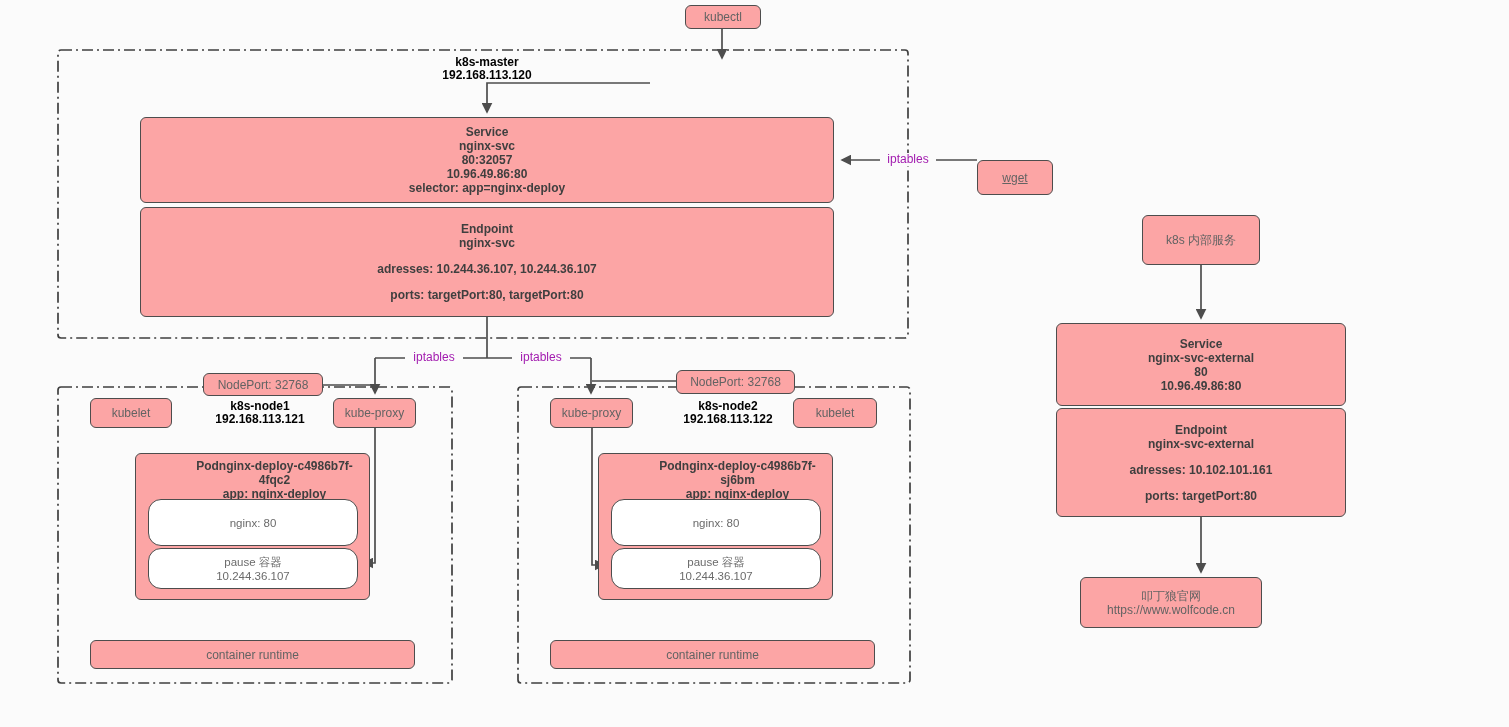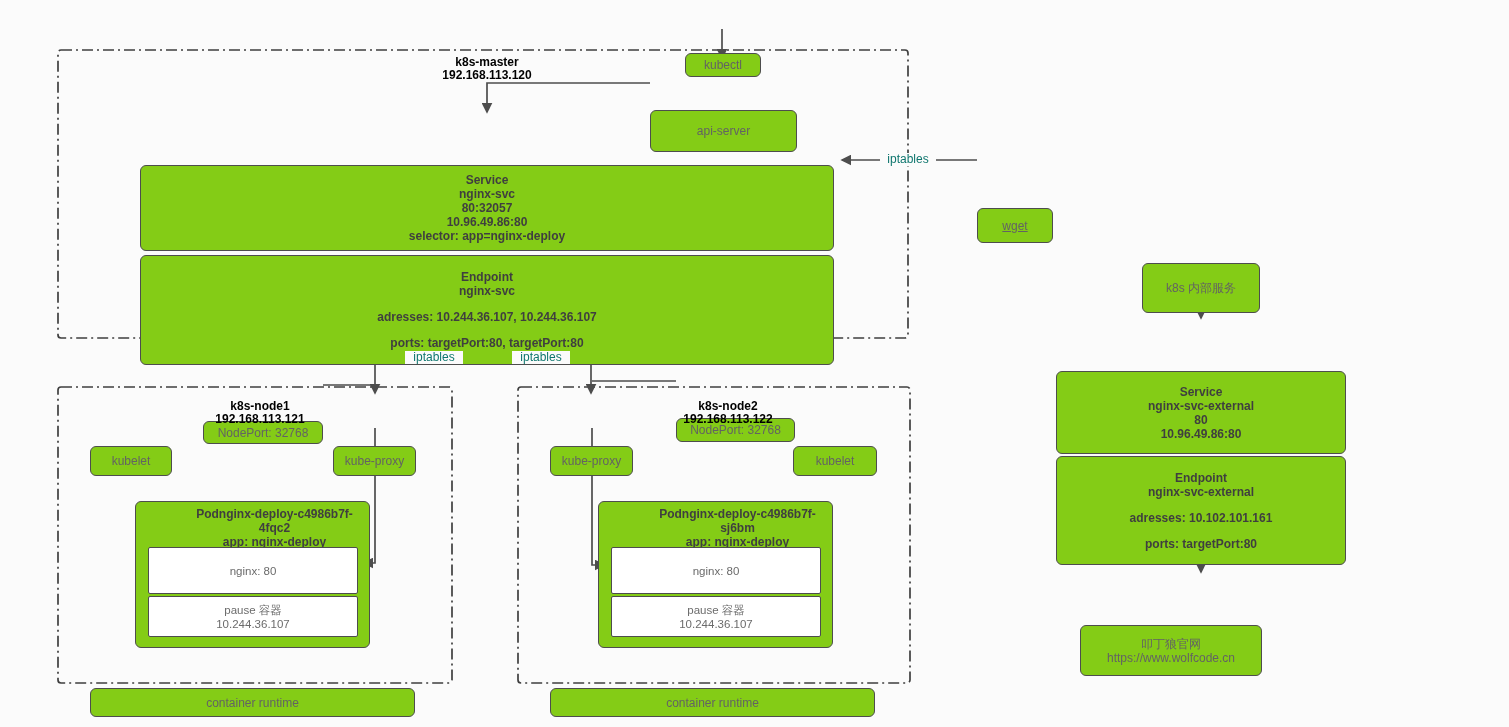--- a/index.html
+++ b/index.html
@@ -5,36 +5,36 @@
   html, body { margin: 0; padding: 0; background: #fbfbfb; }
   .canvas {
     position: relative; width: 1509px; height: 727px; overflow: hidden;
     background: #fbfbfb;
     font-family: "Liberation Sans", "DejaVu Sans", sans-serif;
     color: #5f5f5f;
   }
   svg.wires { position: absolute; left: 0; top: 0; z-index: 1; }
   .box {
     position: absolute; box-sizing: border-box; z-index: 2;
-    border: 1.7px solid #4d4d4d; border-radius: 6px; background: #84cc16;
+    border: 1.7px solid #4d4d4d; border-radius: 6px; background: #fca5a5;
     display: flex; flex-direction: column; align-items: center; justify-content: center;
-    text-align: center; font-size: 12px; line-height: 14px; color: #636363; margin-top: 48px;
+    text-align: center; font-size: 12px; line-height: 14px; color: #636363;
   }
   .box.bold, .bold { font-weight: bold; color: #3f3f3f; }
   .box .ln { display: block; }
   .label {
     position: absolute; z-index: 3; text-align: center;
-    font-size: 12px; line-height: 13px; color: #0f766e;
+    font-size: 12px; line-height: 13px; color: #a21caf;
   }
   .label.bold { font-weight: bold; color: #000000; }
   .wire-label { background: #fbfbfb; padding: 0 2px; }
   .pod { display: block; padding-top: 5px; padding-left: 44px; }
   .pod .inner {
     position: absolute; box-sizing: border-box;
-    border: 1.7px solid #4d4d4d; border-radius: 2px; background: #ffffff;
+    border: 1.7px solid #4d4d4d; border-radius: 13px; background: #ffffff;
     display: flex; flex-direction: column; align-items: center; justify-content: center;
     text-align: center; font-size: 11.5px; line-height: 14px; color: #6b6b6b; font-weight: normal;
   }
   .gap { margin-top: 12px; }
 </style>
 </head>
 <body>
 
 <div class="canvas">
 
@@ -59,23 +59,20 @@
     <path d="M323,385 L374,385" fill="none" stroke="#4d4d4d" stroke-width="1.7"></path>
     <path d="M676,381 L592,381" fill="none" stroke="#4d4d4d" stroke-width="1.7"></path>
     <path d="M375,428 L375,563 L364,563" fill="none" stroke="#4d4d4d" stroke-width="1.7" marker-end="url(#arrow)"></path>
     <path d="M592,428 L592,565 L604,565" fill="none" stroke="#4d4d4d" stroke-width="1.7" marker-end="url(#arrow)"></path>
     <path d="M1201,265 L1201,318" fill="none" stroke="#4d4d4d" stroke-width="1.7" marker-end="url(#arrow)"></path>
     <path d="M1201,517 L1201,572" fill="none" stroke="#4d4d4d" stroke-width="1.7" marker-end="url(#arrow)"></path>
   </svg>
 
   <div class="box" style="left:685px; top:5px; width:76px; height:24px;">
     <span class="ln">kubectl</span>
-  </div>
-  <div class="box" style="left:650px; top:62px; width:147px; height:42px;">
-    <span class="ln">api-server</span>
   </div>
   <div class="box" style="left:977px; top:160px; width:76px; height:35px;text-decoration:underline;">
     <span class="ln">wget</span>
   </div>
   <span class="label wire-label" style="left:880px; top:153px; width:52px;">iptables</span>
 
   <div class="label bold" style="left:407px; top:56px; width:160px;">
     <span class="ln">k8s-master</span><br>
     <span class="ln">192.168.113.120</span>
   </div>

